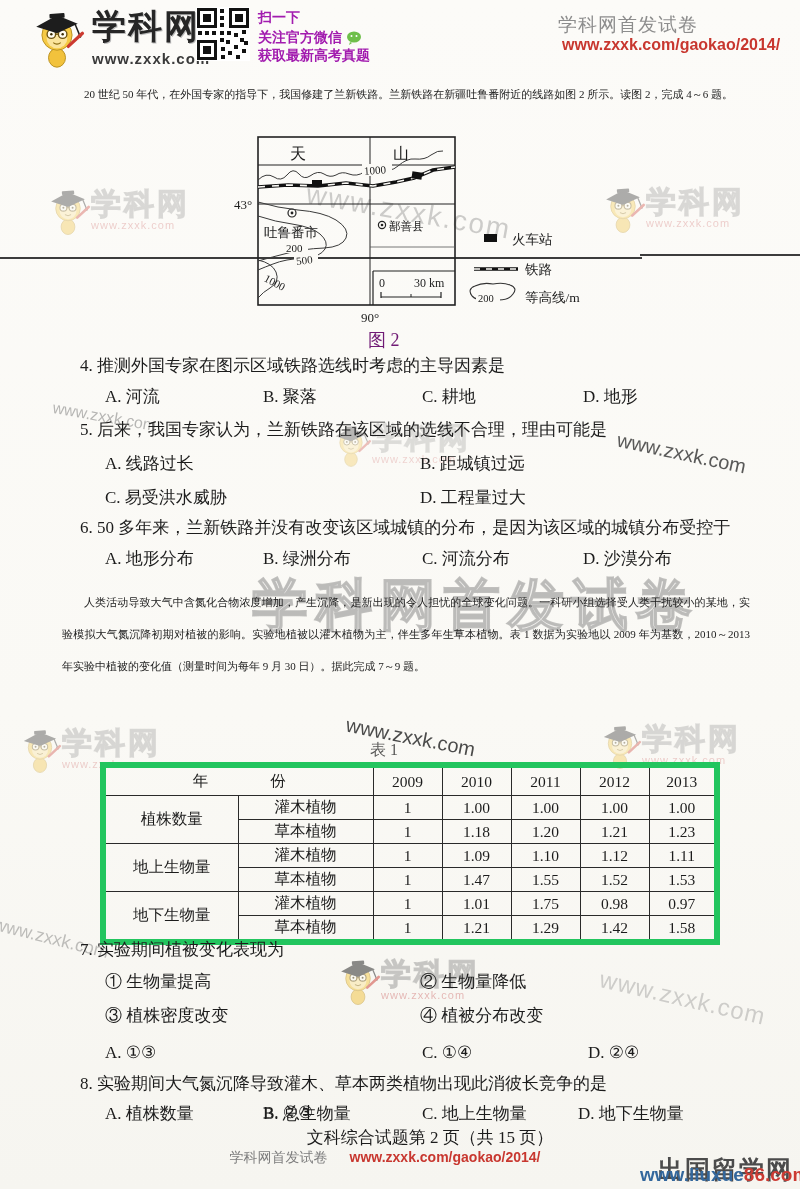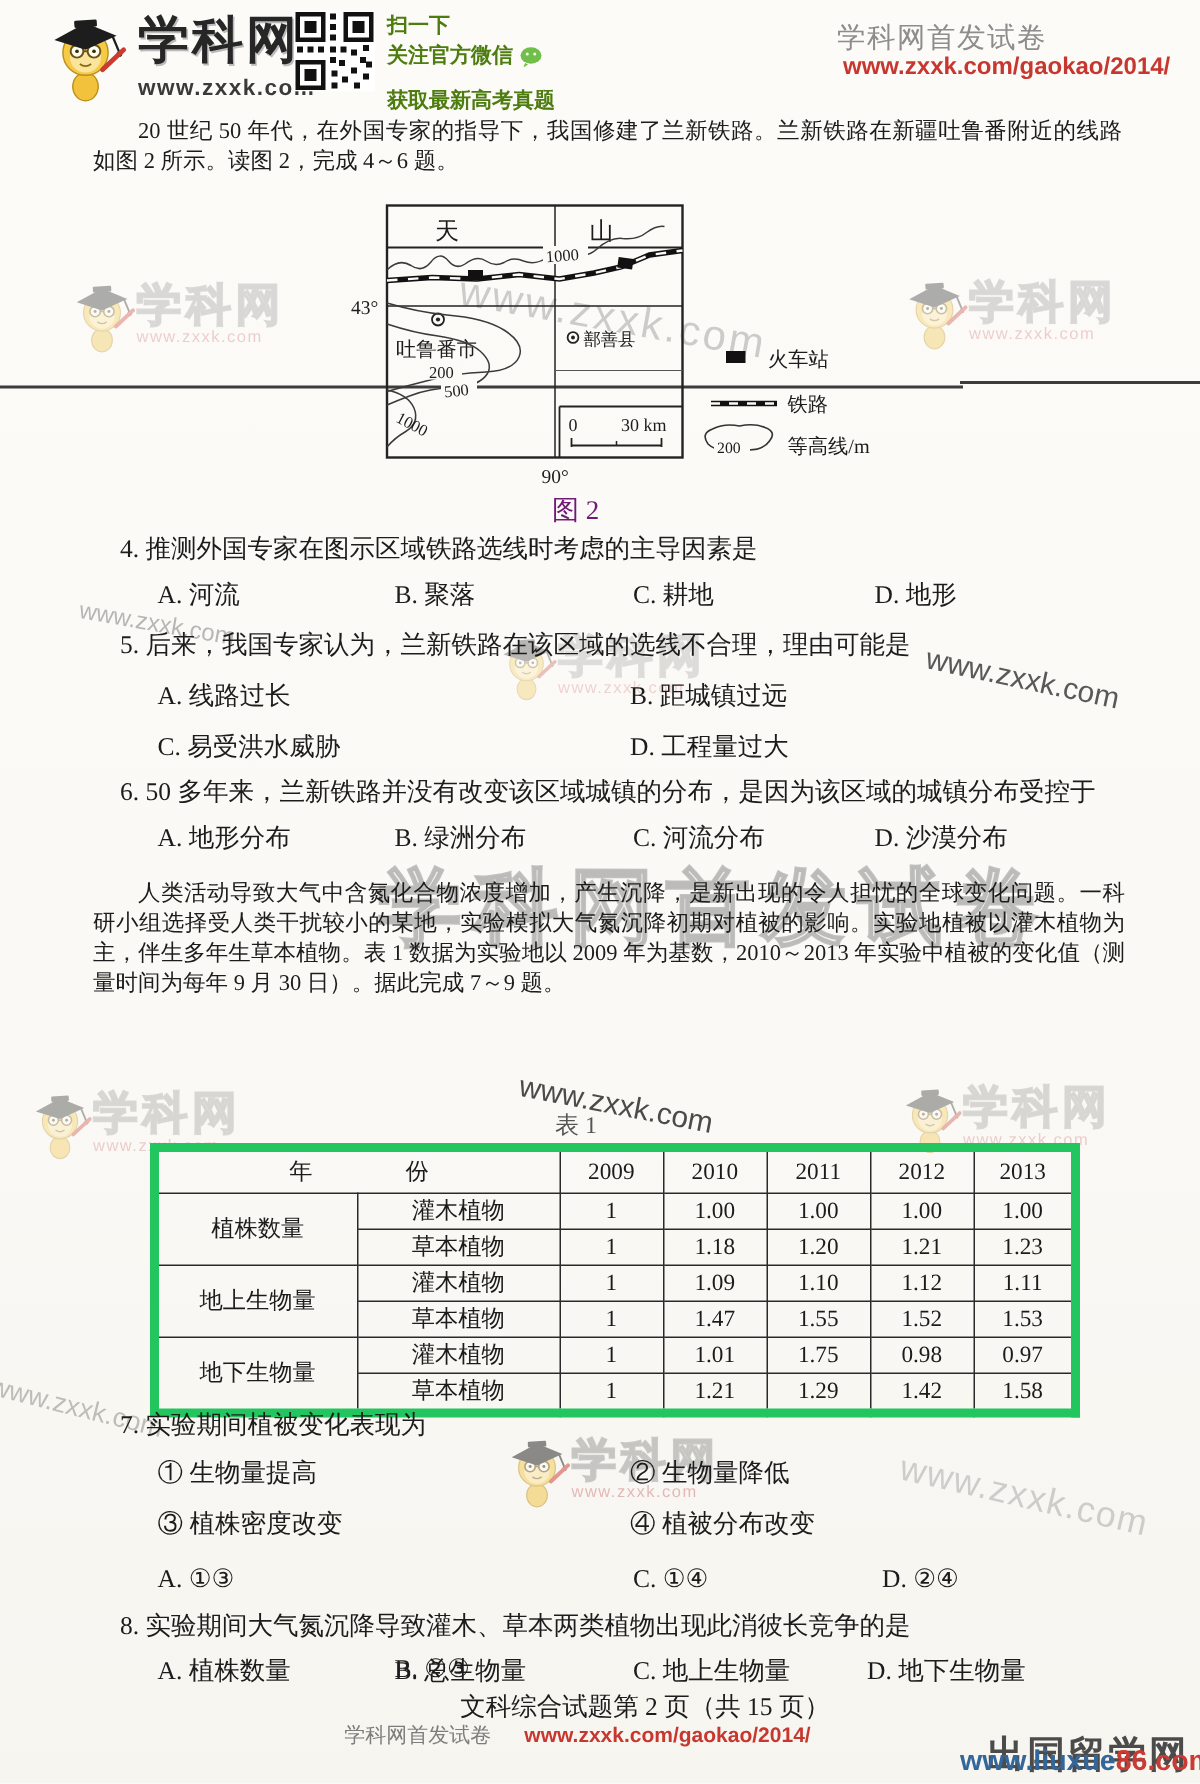--- a/index.html
+++ b/index.html
@@ -5,25 +5,25 @@
   html,body{margin:0;padding:0;}
   body{
     width:800px;height:1189px;position:relative;overflow:hidden;
     background:linear-gradient(180deg,#fcfbf8 0%,#faf9f5 60%,#f6f5f0 100%);
     font-family:"Liberation Serif","DejaVu Serif",serif;color:#1c1c1c;
   }
   .abs{position:absolute;}
   .t{font-size:17px;white-space:nowrap;color:#701a75;}
   .stem{font-size:17px;white-space:nowrap;}
   .opt{font-size:17px;white-space:nowrap;}
-  .para{font-size:15px;line-height:20px;text-align:justify;text-indent:2em;}
+  .para{font-size:11px;line-height:32px;text-align:justify;text-indent:2em;}
   
   .brand-text{font-family:"Liberation Sans","DejaVu Sans",sans-serif;font-weight:bold;font-size:34px;color:#262626;letter-spacing:2px;text-shadow:1px 1px 0 #bbb;}
   .brand-url{font-family:"Liberation Sans","DejaVu Sans",sans-serif;font-weight:bold;font-size:15px;color:#3a3a3a;letter-spacing:1px;}
-  .qr-cap{font-family:Liberation Serif, serif;font-size:14px;color:#4d7c0f;font-weight:bold;white-space:nowrap;}
+  .qr-cap{font-family:Liberation Serif, serif;font-size:14px;color:#a21caf;font-weight:bold;white-space:nowrap;}
   .hdr-title{font-size:19px;color:#8d8d8d;letter-spacing:1px;white-space:nowrap;}
   .hdr-url{font-family:"Liberation Sans","DejaVu Sans",sans-serif;font-size:16px;color:#c8372f;font-weight:bold;white-space:nowrap;}
   
   table.datatable{border-collapse:collapse;table-layout:fixed;width:614px;}
   table.datatable th,table.datatable td{border:1.2px solid #2a2a2a;text-align:center;font-weight:normal;font-size:15.5px;padding:0;height:23px;overflow:hidden;}
   table.datatable{border:6px solid #22c55e;}
   
   .wm-url{font-family:"Liberation Sans","DejaVu Sans",sans-serif;color:rgba(95,95,95,0.55);white-space:nowrap;}
   .wm-logo{display:flex;align-items:center;opacity:0.35;}
   .wm-brand{font-family:"Liberation Sans","DejaVu Sans",sans-serif;font-weight:bold;color:rgba(140,140,140,0.25);-webkit-text-stroke:1.2px rgba(120,120,120,0.7);font-size:30px;letter-spacing:3px;line-height:30px;}
@@ -164,21 +164,21 @@
   <div class="qr-cap">扫一下</div>
   <div style="display:flex;align-items:center;margin-top:2px;">
     <span class="qr-cap">关注官方微信</span>
     <svg width="16" height="14" viewBox="0 0 16 14" style="margin-left:4px;">
       <ellipse cx="8" cy="6" rx="7" ry="5.5" fill="#6fbf4a"></ellipse>
       <circle cx="5.5" cy="5" r="1" fill="#fff"></circle>
         <circle cx="10.5" cy="5" r="1" fill="#fff"></circle>
       <path d="M4,11 l-1,3 3,-2z" fill="#6fbf4a"></path>
     </svg>
   </div>
-  <div class="qr-cap" style="margin-top:12px;">获取最新高考真题</div>
+  <div class="qr-cap" style="margin-top:0;">获取最新高考真题</div>
 </div>
 
 <div class="abs hdr-title" style="left:558px;top:12px;">学科网首发试卷</div>
 <div class="abs hdr-url" style="left:562px;top:36px;">www.zxxk.com/gaokao/2014/</div>
 
 <div class="abs para" style="left:62px;top:78px;width:686px;">20 世纪 50 年代，在外国专家的指导下，我国修建了兰新铁路。兰新铁路在新疆吐鲁番附近的线路如图 2 所示。读图 2，完成 4～6 题。</div>
 
 <svg class="abs" style="left:228px;top:130px;" width="410" height="222" viewBox="0 0 410 222">
 
   <rect x="30" y="7" width="197" height="168" fill="none" stroke="#222" stroke-width="1.6"></rect>

